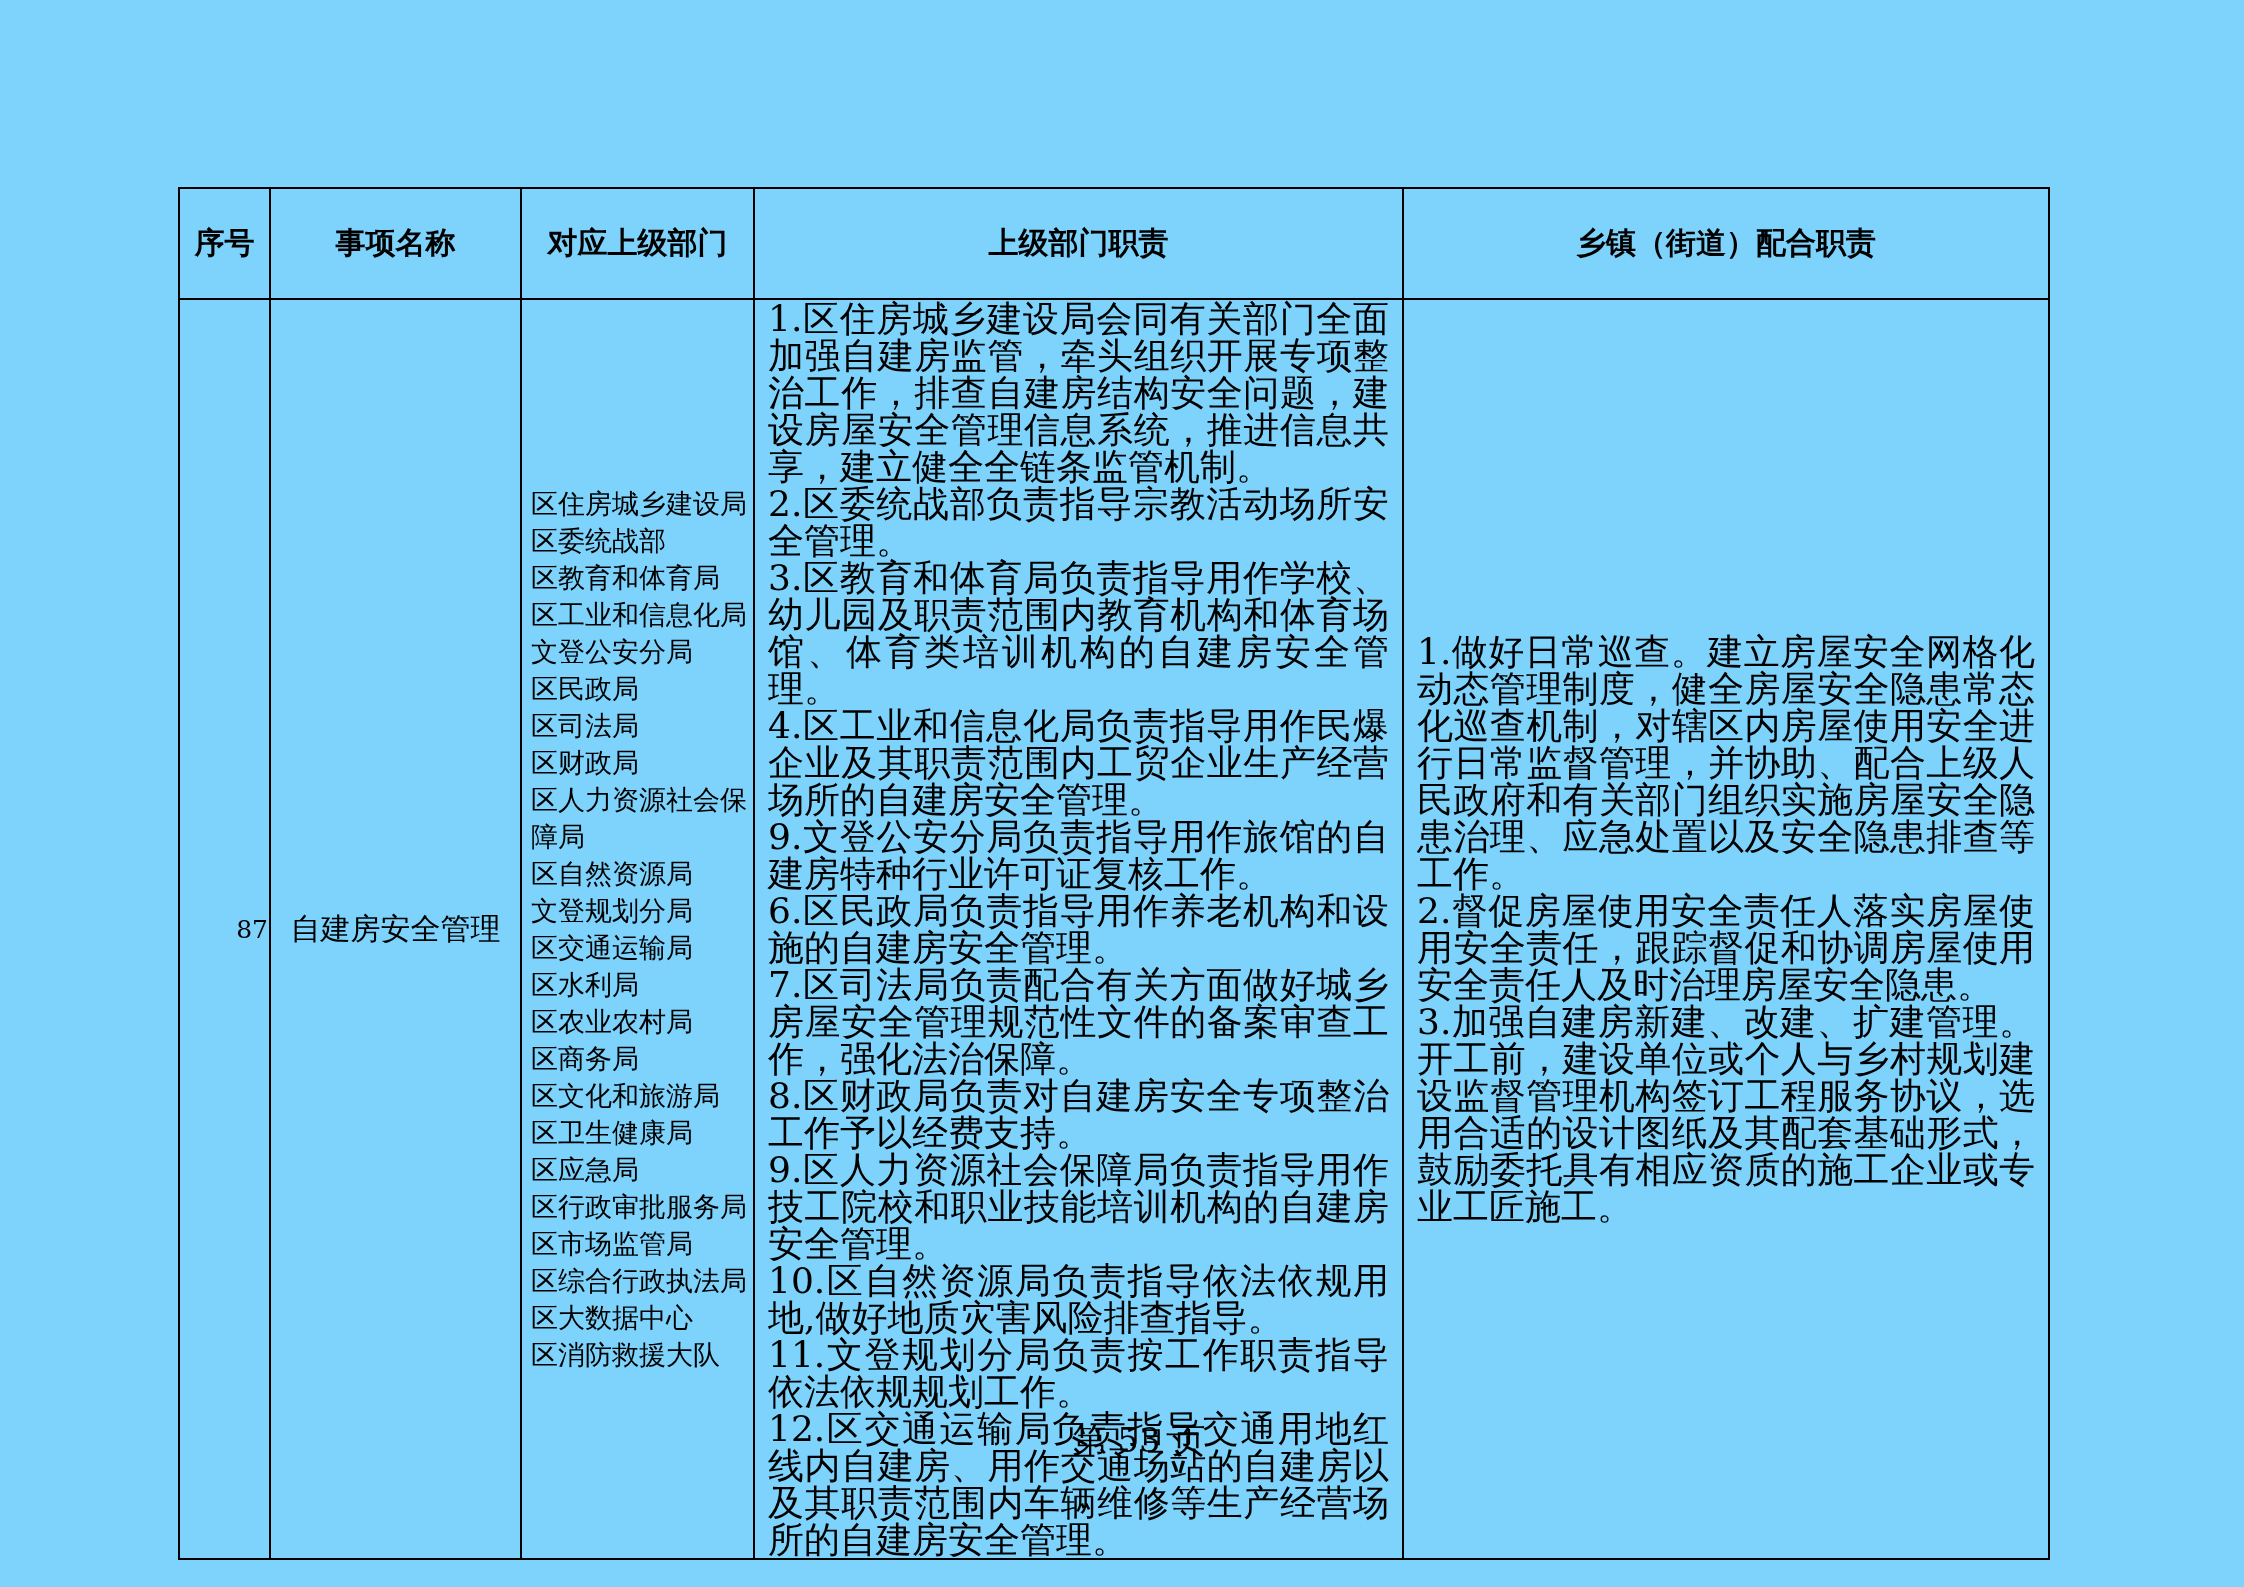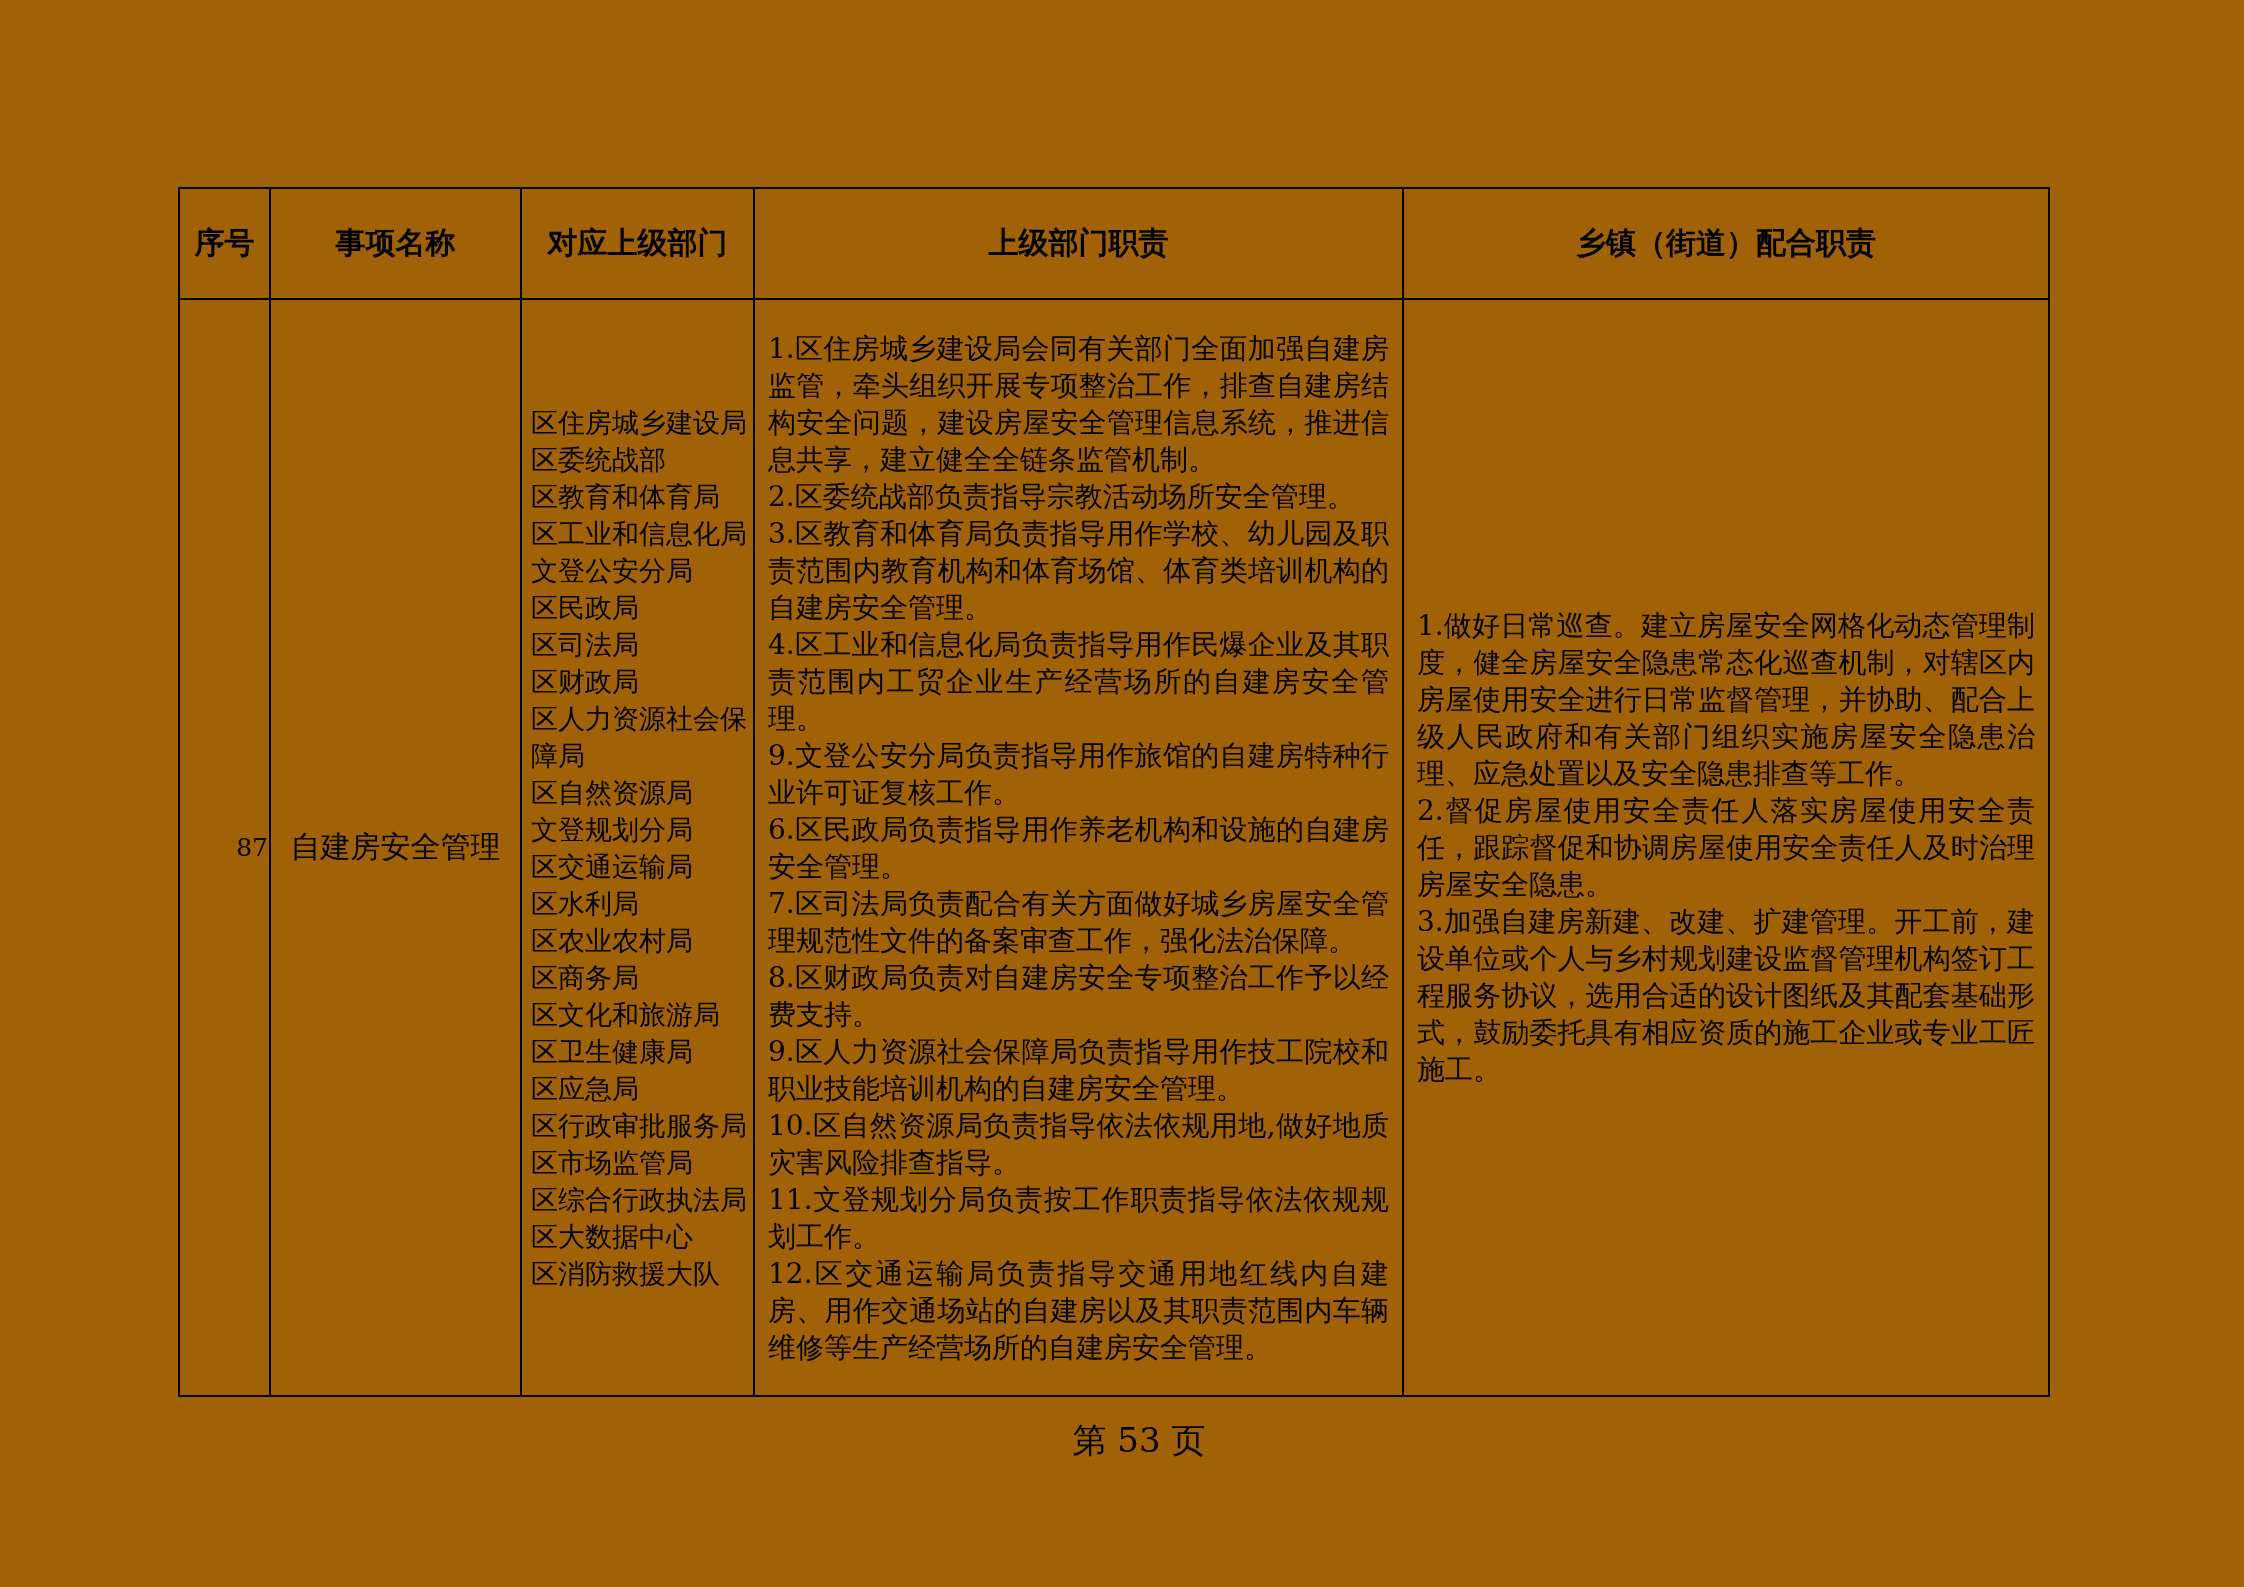--- a/index.html
+++ b/index.html
@@ -6,21 +6,21 @@
     margin: 0;
     padding: 0;
     background: #ffffff;
     color: #000000;
     font-family: "DejaVu Serif", serif;
   }
   .page {
     position: relative;
     width: 2244px;
     height: 1587px;
-    background: #a16207;
+    background: #7dd3fc;
     overflow: hidden;
     text-decoration: underline;
   }
   table.resp-table {
     position: absolute;
     left: 178px;
     top: 187px;
     width: 1870px;
     border-collapse: collapse;
     table-layout: fixed;
@@ -58,21 +58,21 @@
     vertical-align: middle;
     padding: 0 4px 0 9px;
     font-size: 27px;
     line-height: 37px;
     margin-left: 16px;
   }
   td.cell-duties,
   td.cell-coop {
     vertical-align: middle;
     padding: 0 13px;
-    font-size: 28px;
+    font-size: 36px;
     line-height: 37px;
   }
   .dept-line { white-space: normal; }
   .para {
     text-align: justify;
   }
   .page-footer {
     position: absolute;
     left: 17px;
     top: 1418px;

